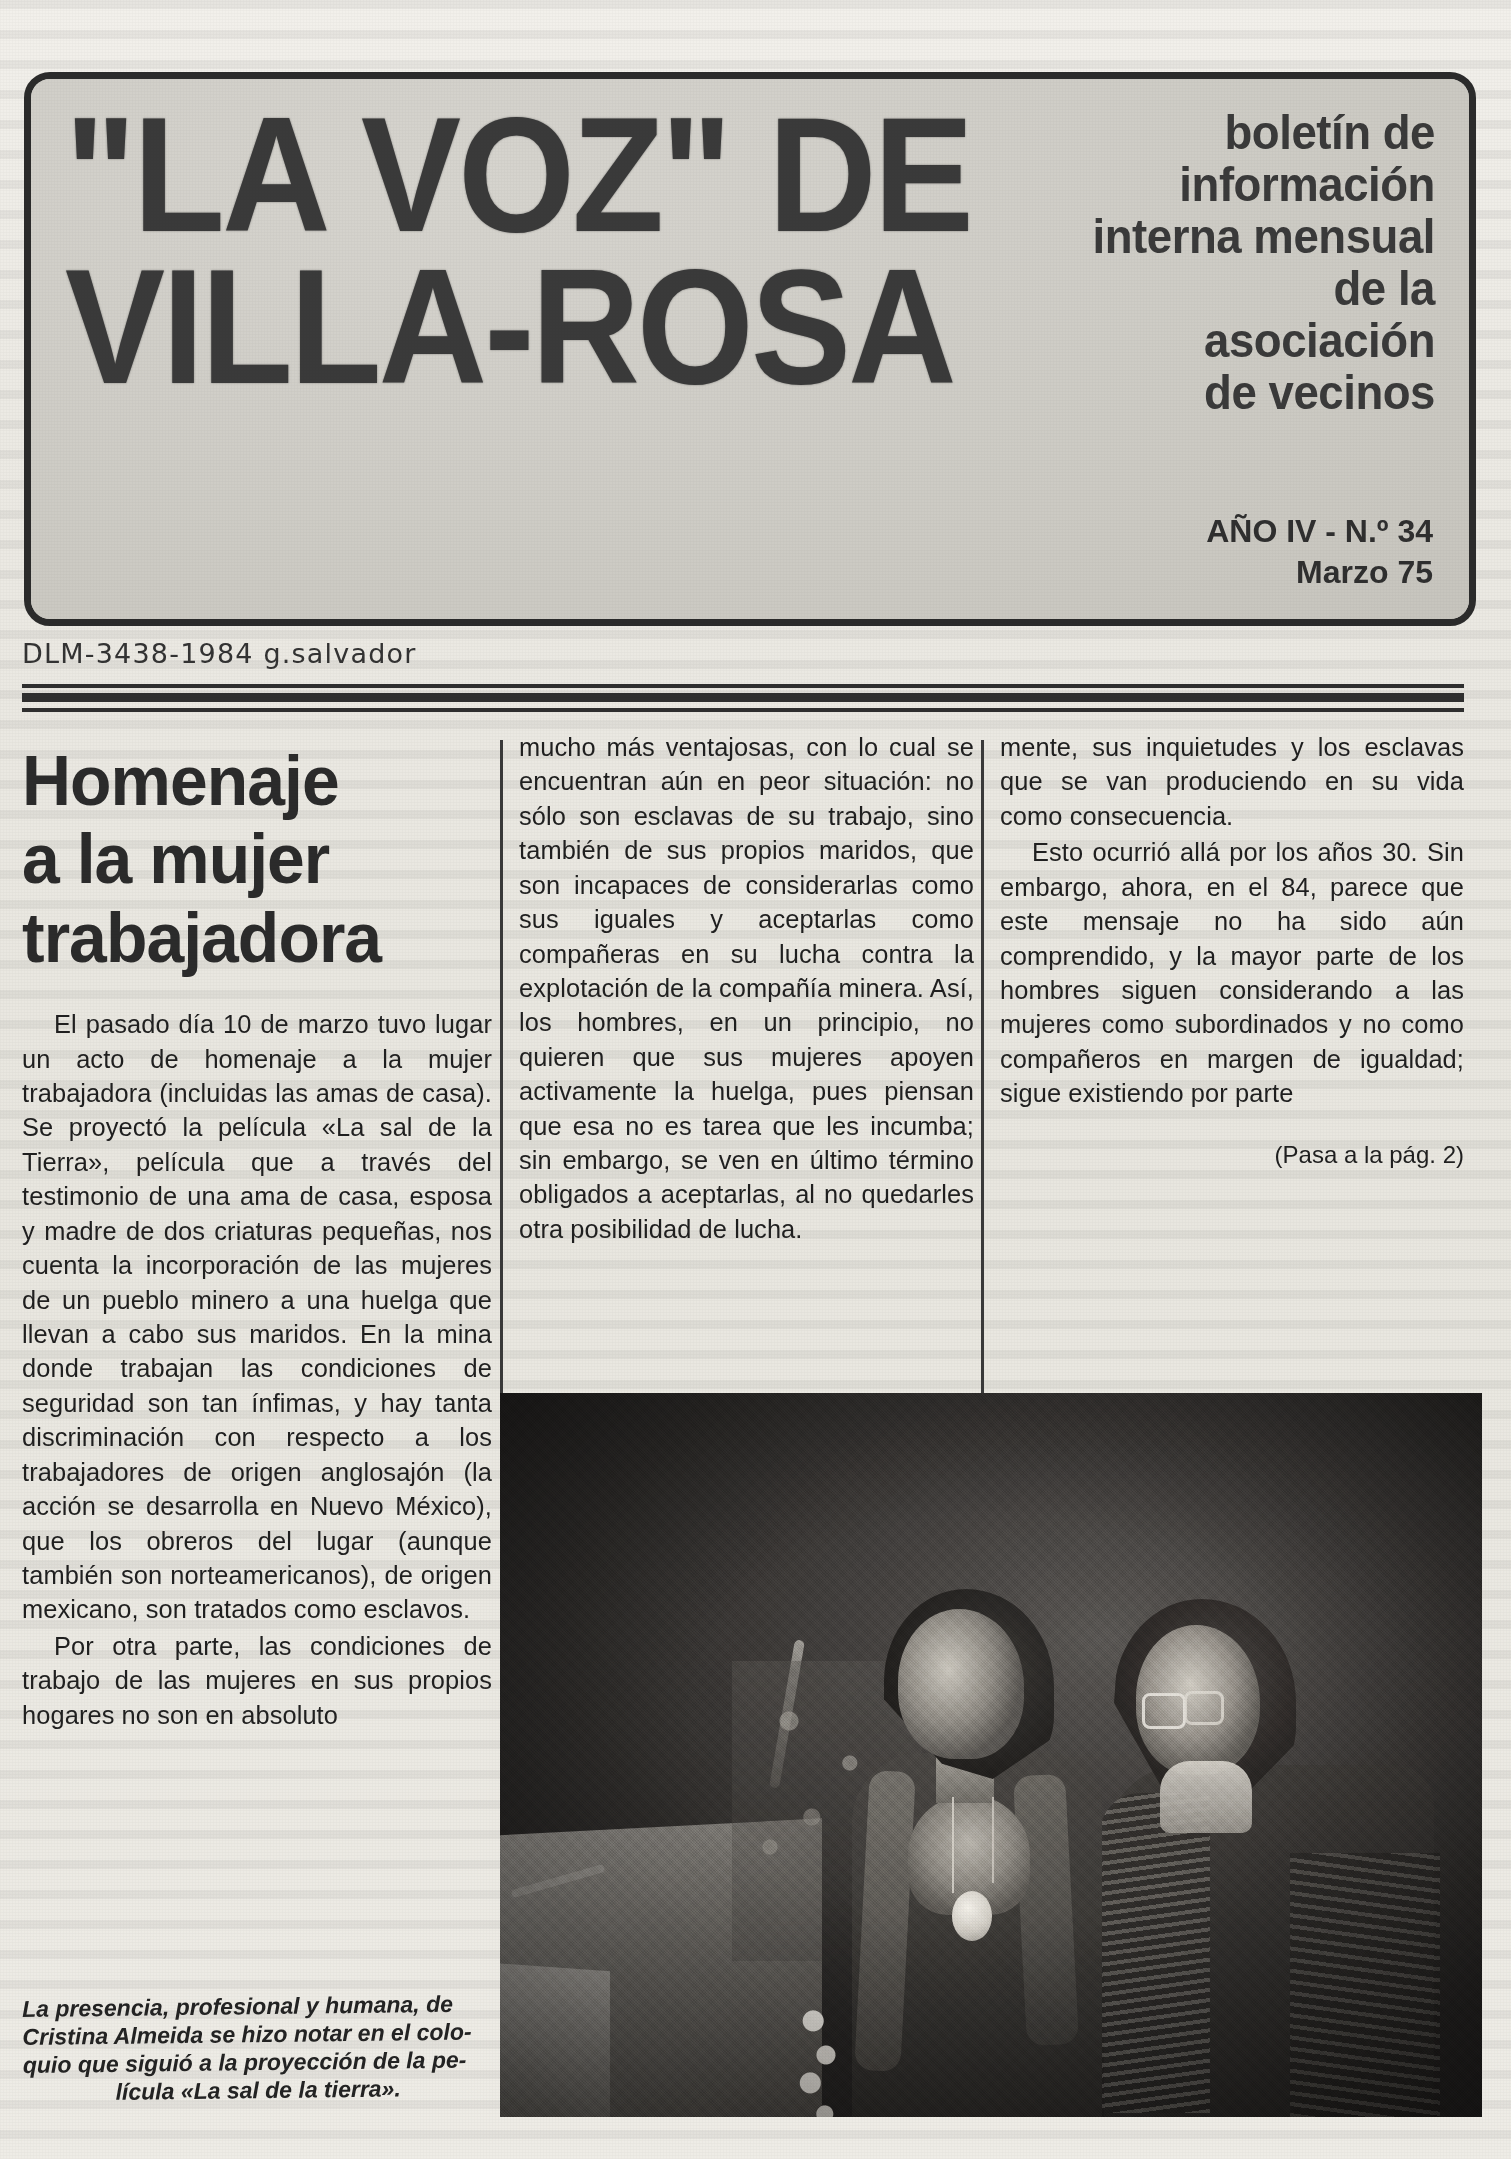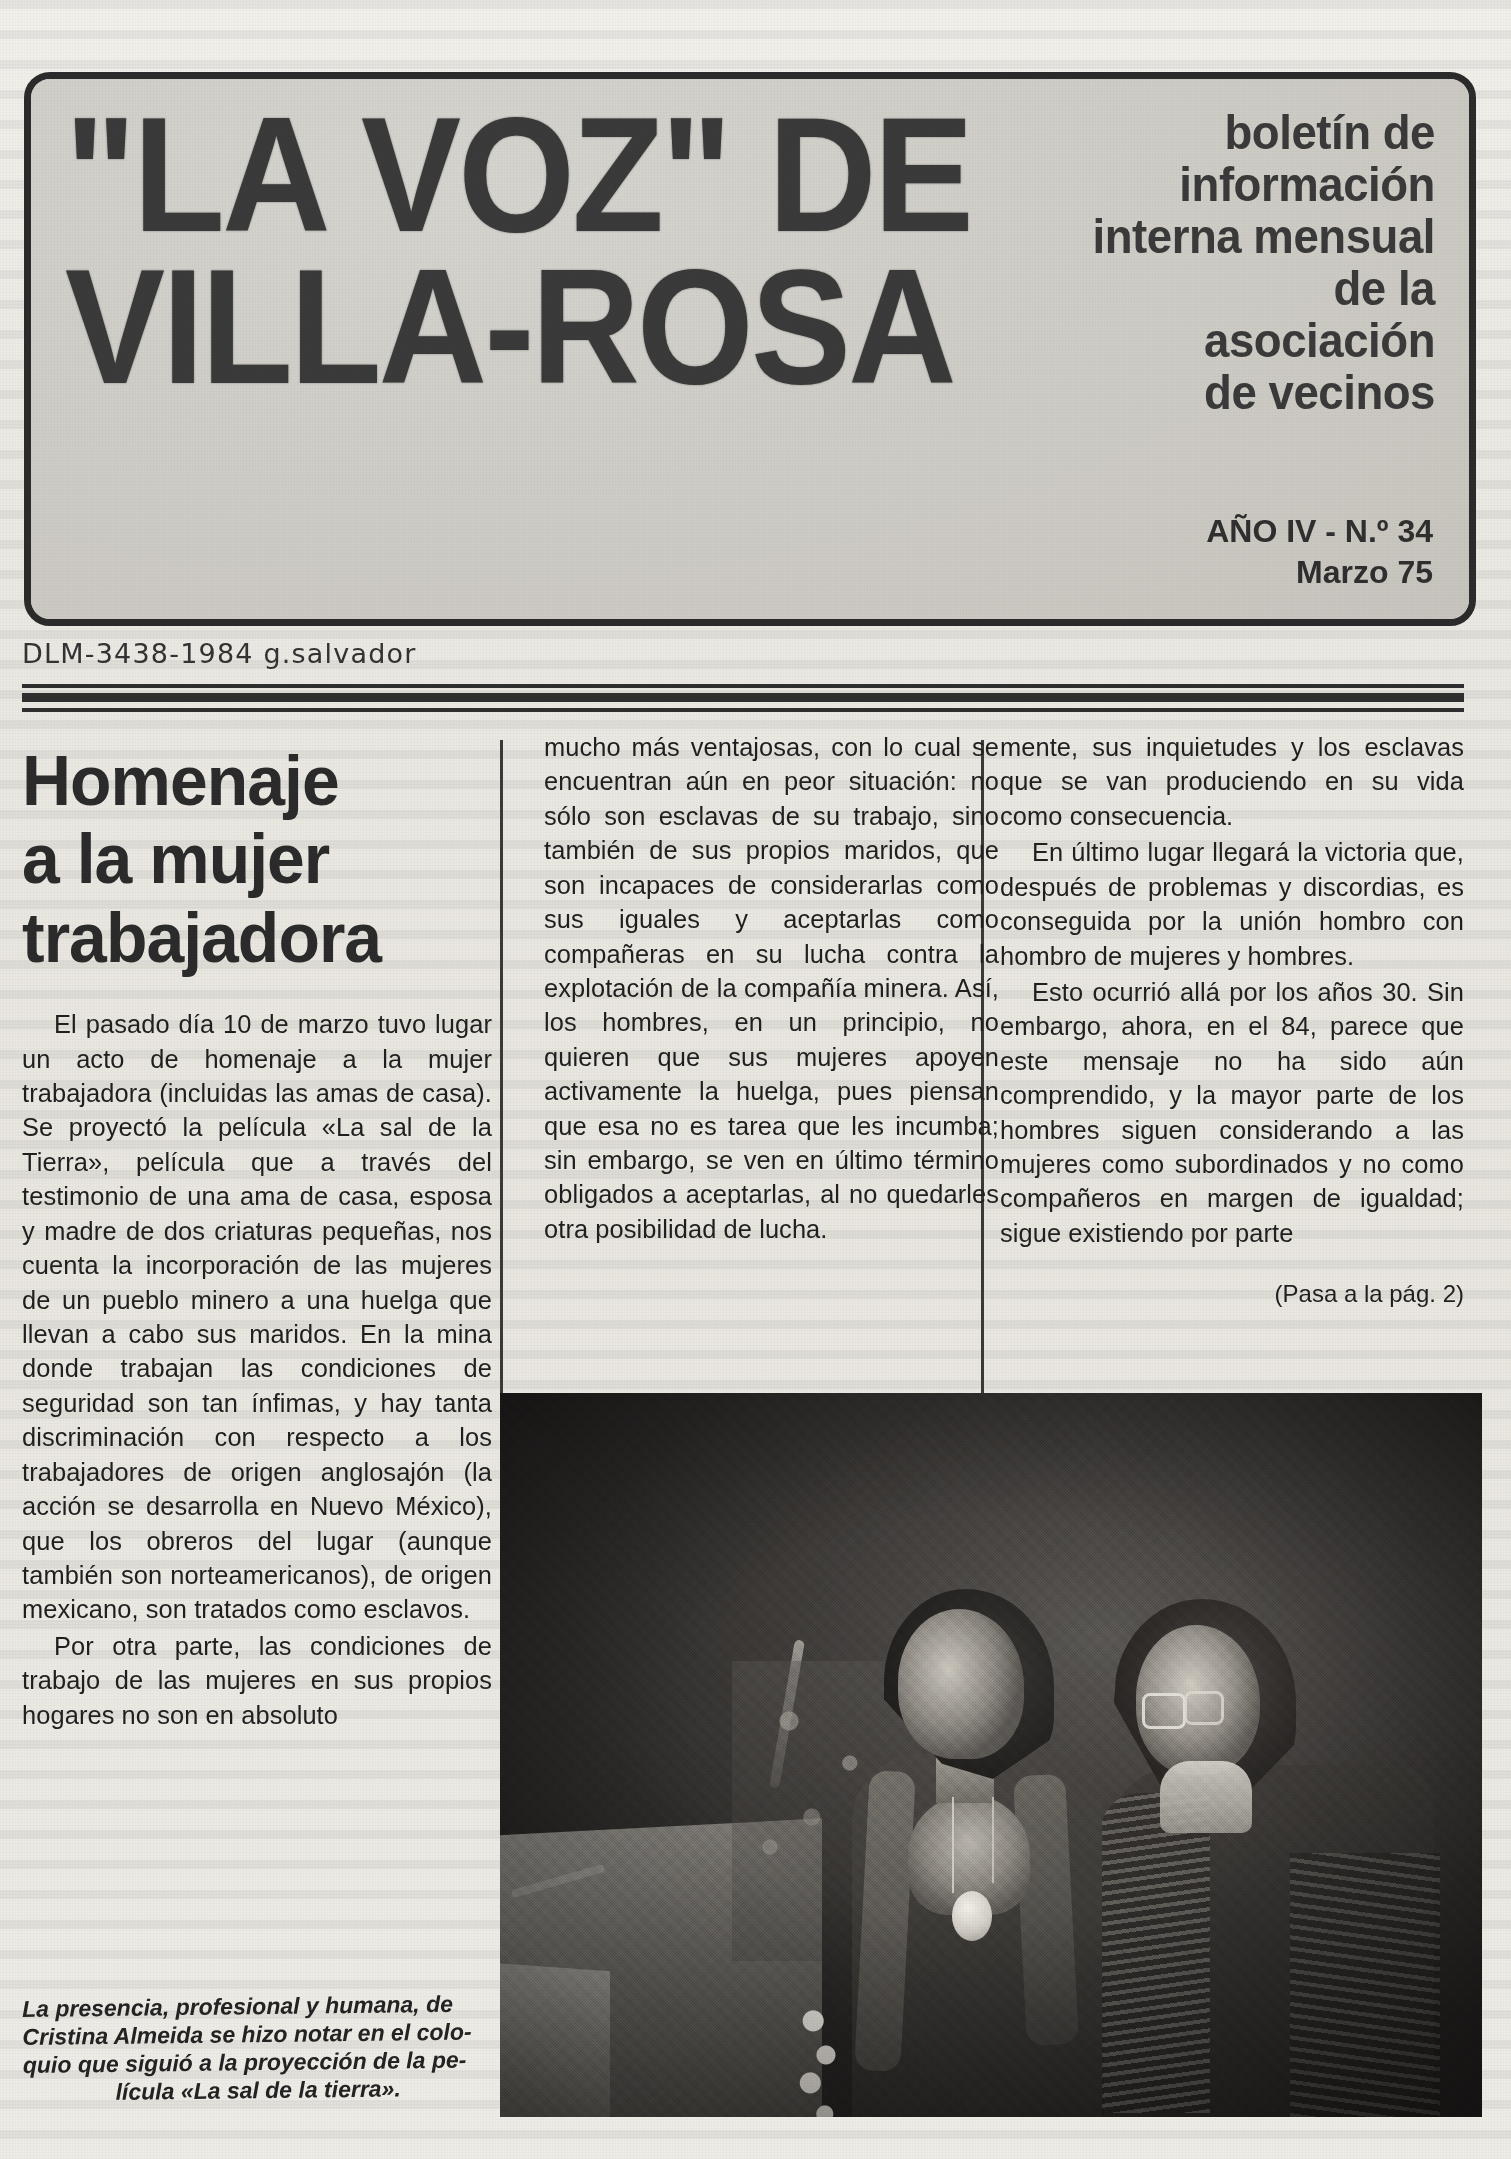--- a/index.html
+++ b/index.html
@@ -94,21 +94,21 @@
   .r2{height:9px;}
   .rgap2{height:6px;}
   .r3{height:4px;}
 
   
   .cols{
     position:absolute; left:22px; top:730px; width:1442px; height:1400px;
   }
   .col{ position:absolute; top:0; }
   .col1{ left:0;    width:470px; }
-  .col2{ left:522px;width:455px; }
+  .col2{ left:497px;width:455px; }
   .col3{ left:978px;width:464px; }
   .vrule{
     position:absolute; top:10px; width:3px; height:672px; background:#3a3a3a;
   }
   .vrule.v1{ left:478px; }
   .vrule.v2{ left:959px; }
 
   .headline{
     color:#2b2b2b;
     font-weight:bold;
@@ -363,21 +363,20 @@
       <p class="body">El pasado día 10 de marzo tuvo lugar un acto de homenaje a la mujer trabajadora (incluidas las amas de casa). Se proyectó la película «La sal de la Tierra», película que a través del testimonio de una ama de casa, esposa y madre de dos criaturas pequeñas, nos cuenta la incorporación de las mujeres de un pueblo minero a una huelga que llevan a cabo sus maridos. En la mina donde trabajan las condiciones de seguridad son tan ínfimas, y hay tanta discriminación con respecto a los trabajadores de origen anglosajón (la acción se desarrolla en Nuevo México), que los obreros del lugar (aunque también son norteamericanos), de origen mexicano, son tratados como esclavos.</p>
       <p class="body">Por otra parte, las condiciones de trabajo de las mujeres en sus propios hogares no son en absoluto</p>
     </div>
 
     <div class="col col2">
       <p class="body noind">mucho más ventajosas, con lo cual se encuentran aún en peor situación: no sólo son esclavas de su trabajo, sino también de sus propios maridos, que son incapaces de considerarlas como sus iguales y aceptarlas como compañeras en su lucha contra la explotación de la compañía minera. Así, los hombres, en un principio, no quieren que sus mujeres apoyen activamente la huelga, pues piensan que esa no es tarea que les incumba; sin embargo, se ven en último término obligados a aceptarlas, al no quedarles otra posibilidad de lucha.</p>
     </div>
 
     <div class="col col3">
       <p class="body noind">mente, sus inquietudes y los esclavas que se van produciendo en su vida como consecuencia.</p>
-      <p class="body">En último lugar llegará la victoria que, después de problemas y discordias, es conseguida por la unión hombro con hombro de mujeres y hombres.</p>
       <p class="body">Esto ocurrió allá por los años 30. Sin embargo, ahora, en el 84, parece que este mensaje no ha sido aún comprendido, y la mayor parte de los hombres siguen considerando a las mujeres como subordinados y no como compañeros en margen de igualdad; sigue existiendo por parte</p>
       <div class="jumpline">(Pasa a la pág. 2)</div>
     </div>
   </div>
 
   <div class="caption">
     <div>La presencia, profesional y humana, de</div>
     <div>Cristina Almeida se hizo notar en el colo-</div>
     <div>quio que siguió a la proyección de la pe-</div>
     <div class="last">lícula «La sal de la tierra».</div>

